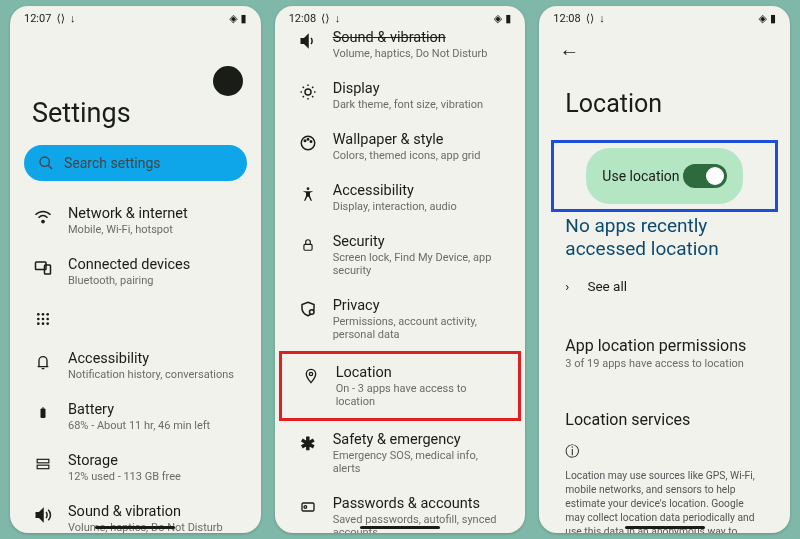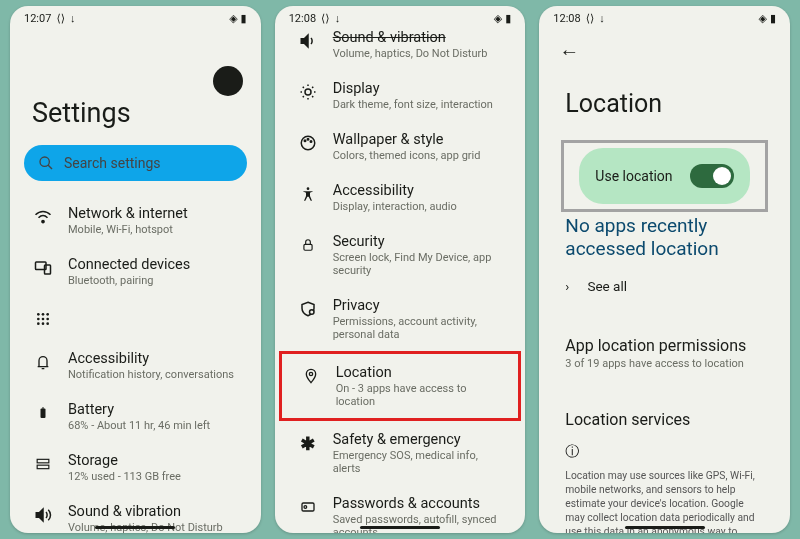--- a/index.html
+++ b/index.html
@@ -68,21 +68,21 @@
   
   .back-btn { padding: 10px 16px 0; font-size: 20px; color:#1a1c18; }
   .title-small { font-size: 25px; font-weight:400; color:#191c18; padding: 28px 0 22px 22px;}
   .use-location-card {
     background: #b5e6c3;
     border-radius: 24px;
     margin: 0 12px;
     padding: 16px 16px;
     display:flex; align-items:center; justify-content:space-between;
   }
-  .highlight-wrap { border: 3px solid #a3a3a3; margin: 0 18px; padding: 5px 3px;}
+  .highlight-wrap { border: 3px solid #1d4ed8; margin: 0 8px; padding: 5px 20px;}
   .toggle {
     width: 44px; height: 24px; background:#2d6a3e; border-radius: 14px;
     position:relative;
   }
   .toggle-knob {
     width:18px; height:18px; background:#fff; border-radius:50%;
     position:absolute; right:3px; top:3px;
   }
   .section-label { font-size:11.5px; color:#3a6b4a; padding: 16px 22px 8px; }
   .plain-line { font-size: 19px; color:#0c4a6e; padding: 2px 22px 14px; }
@@ -244,21 +244,21 @@
     </div>
     <div class="list-item">
       <div class="list-icon">
           <svg width="18" height="18" viewBox="0 0 24 24" fill="none" stroke="#1a1c18" stroke-width="2">
             <circle cx="12" cy="12" r="4"></circle>
             <path d="M12 2v2M12 20v2M2 12h2M20 12h2M5 5l1.5 1.5M17.5 17.5L19 19M5 19l1.5-1.5M17.5 6.5L19 5"></path>
           </svg>
         </div>
       <div class="list-text">
           <div class="list-title">Display</div>
-          <div class="list-sub">Dark theme, font size, interaction</div>
+          <div class="list-sub">Dark theme, font size, vibration</div>
         </div>
     </div>
     <div class="list-item">
       <div class="list-icon">
           <svg width="18" height="18" viewBox="0 0 24 24" fill="none" stroke="#1a1c18" stroke-width="2">
             <circle cx="12" cy="12" r="9"></circle>
             <circle cx="8" cy="9" r="1" fill="#1a1c18"></circle>
             <circle cx="12" cy="7" r="1" fill="#1a1c18"></circle>
             <circle cx="16" cy="10" r="1" fill="#1a1c18"></circle>
           </svg>

